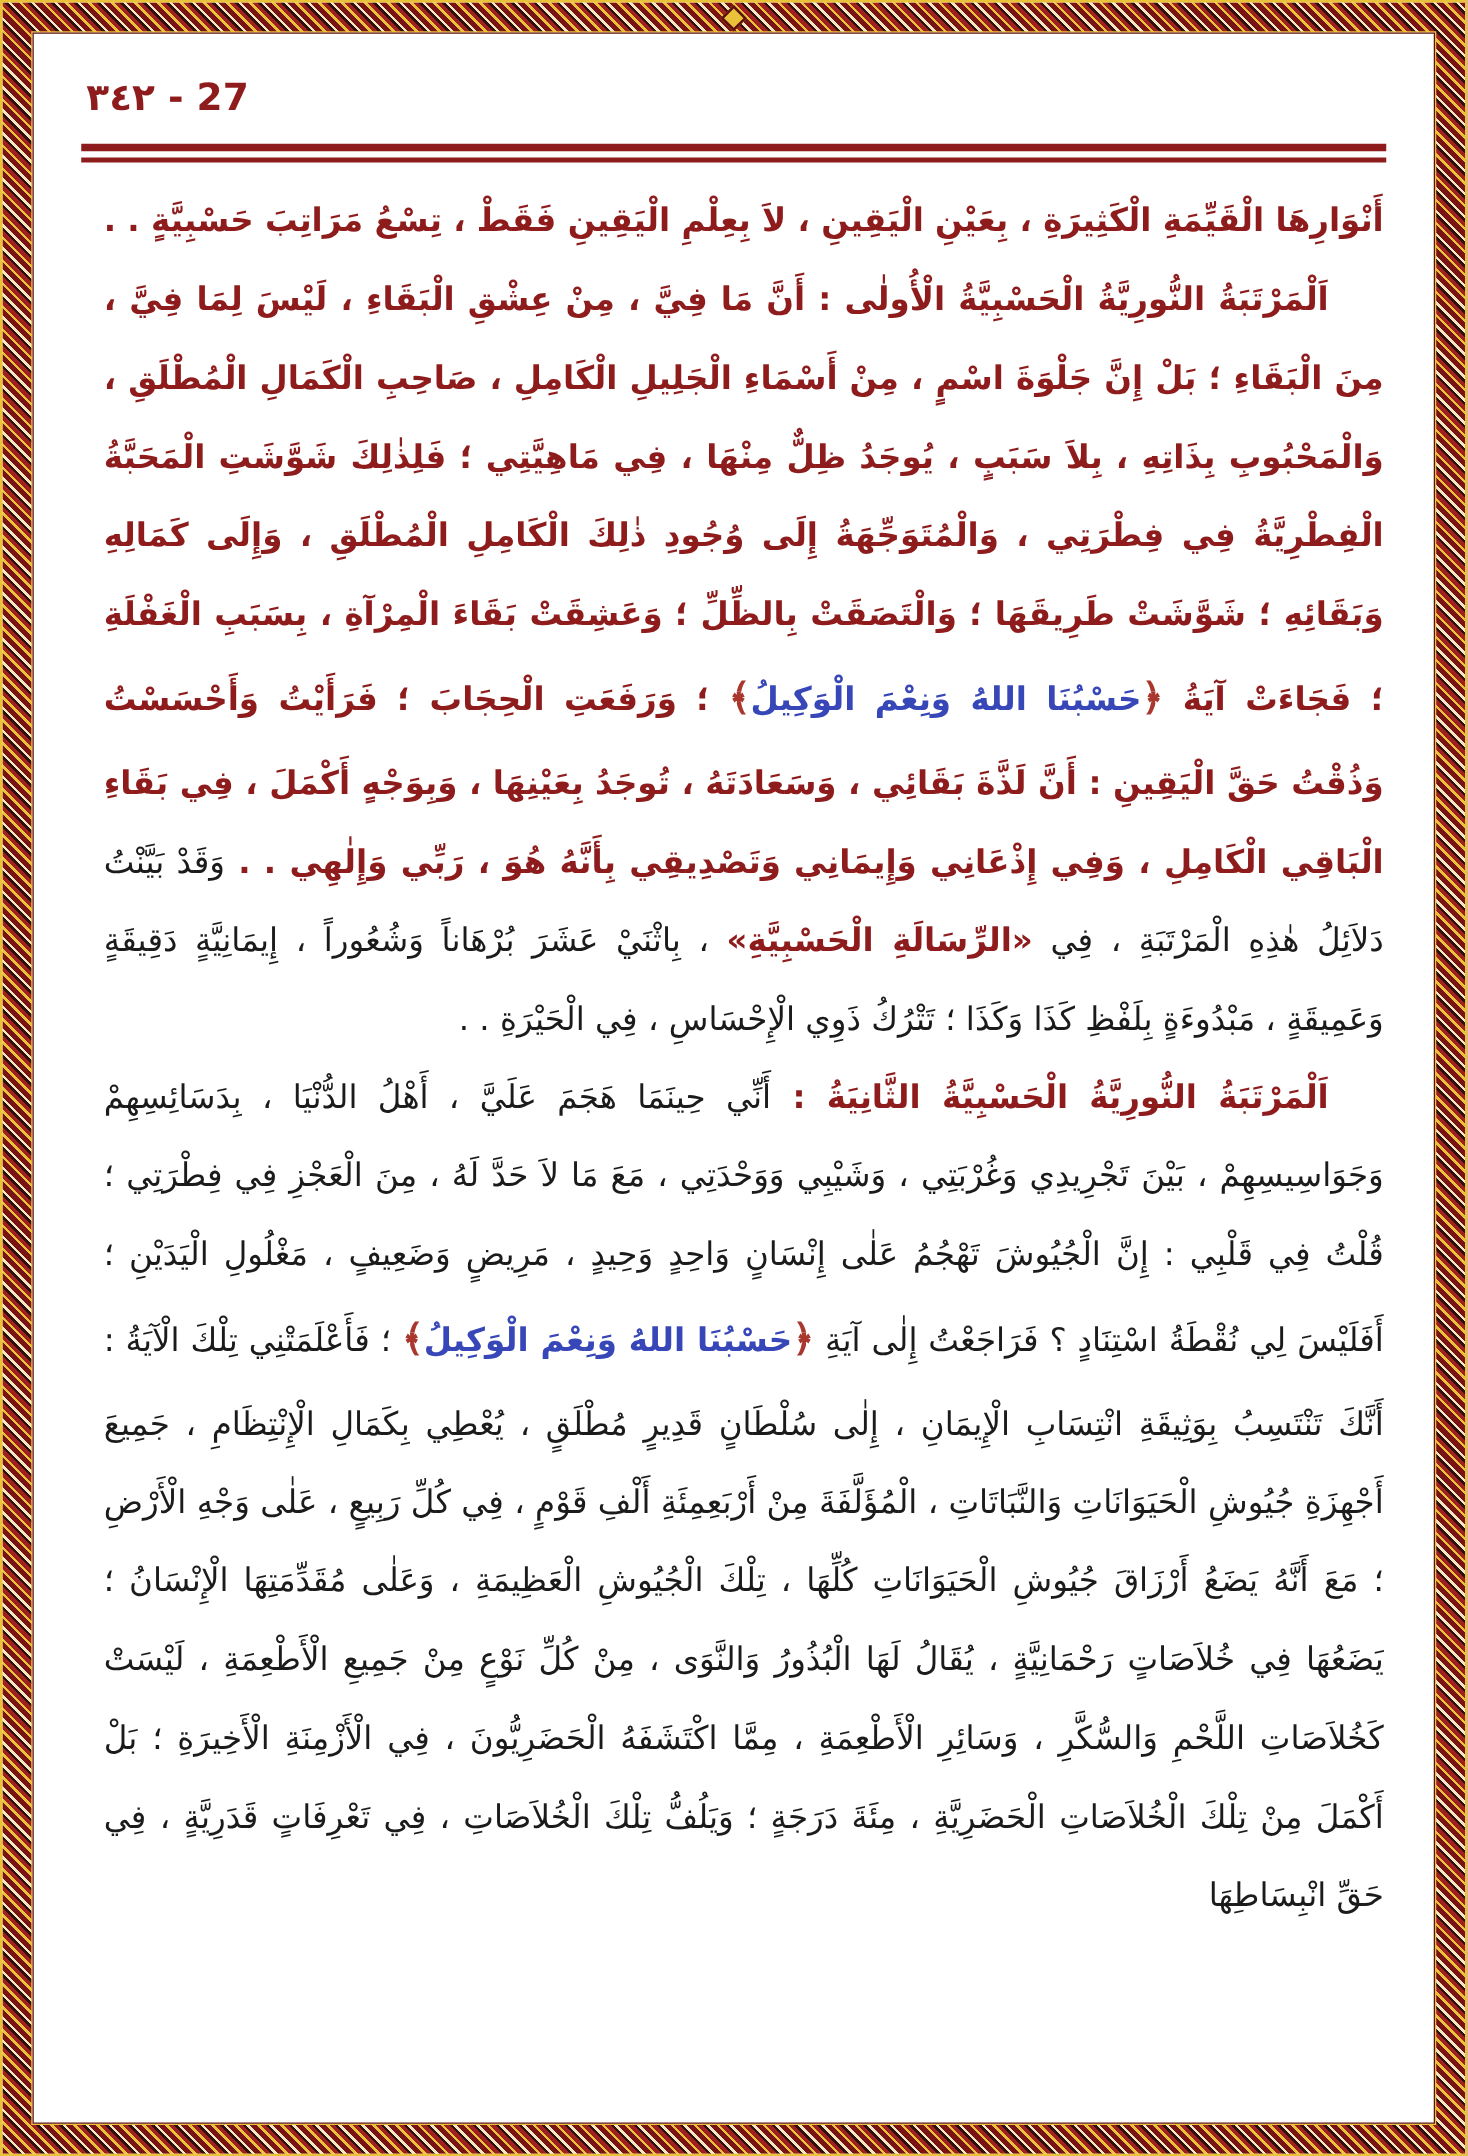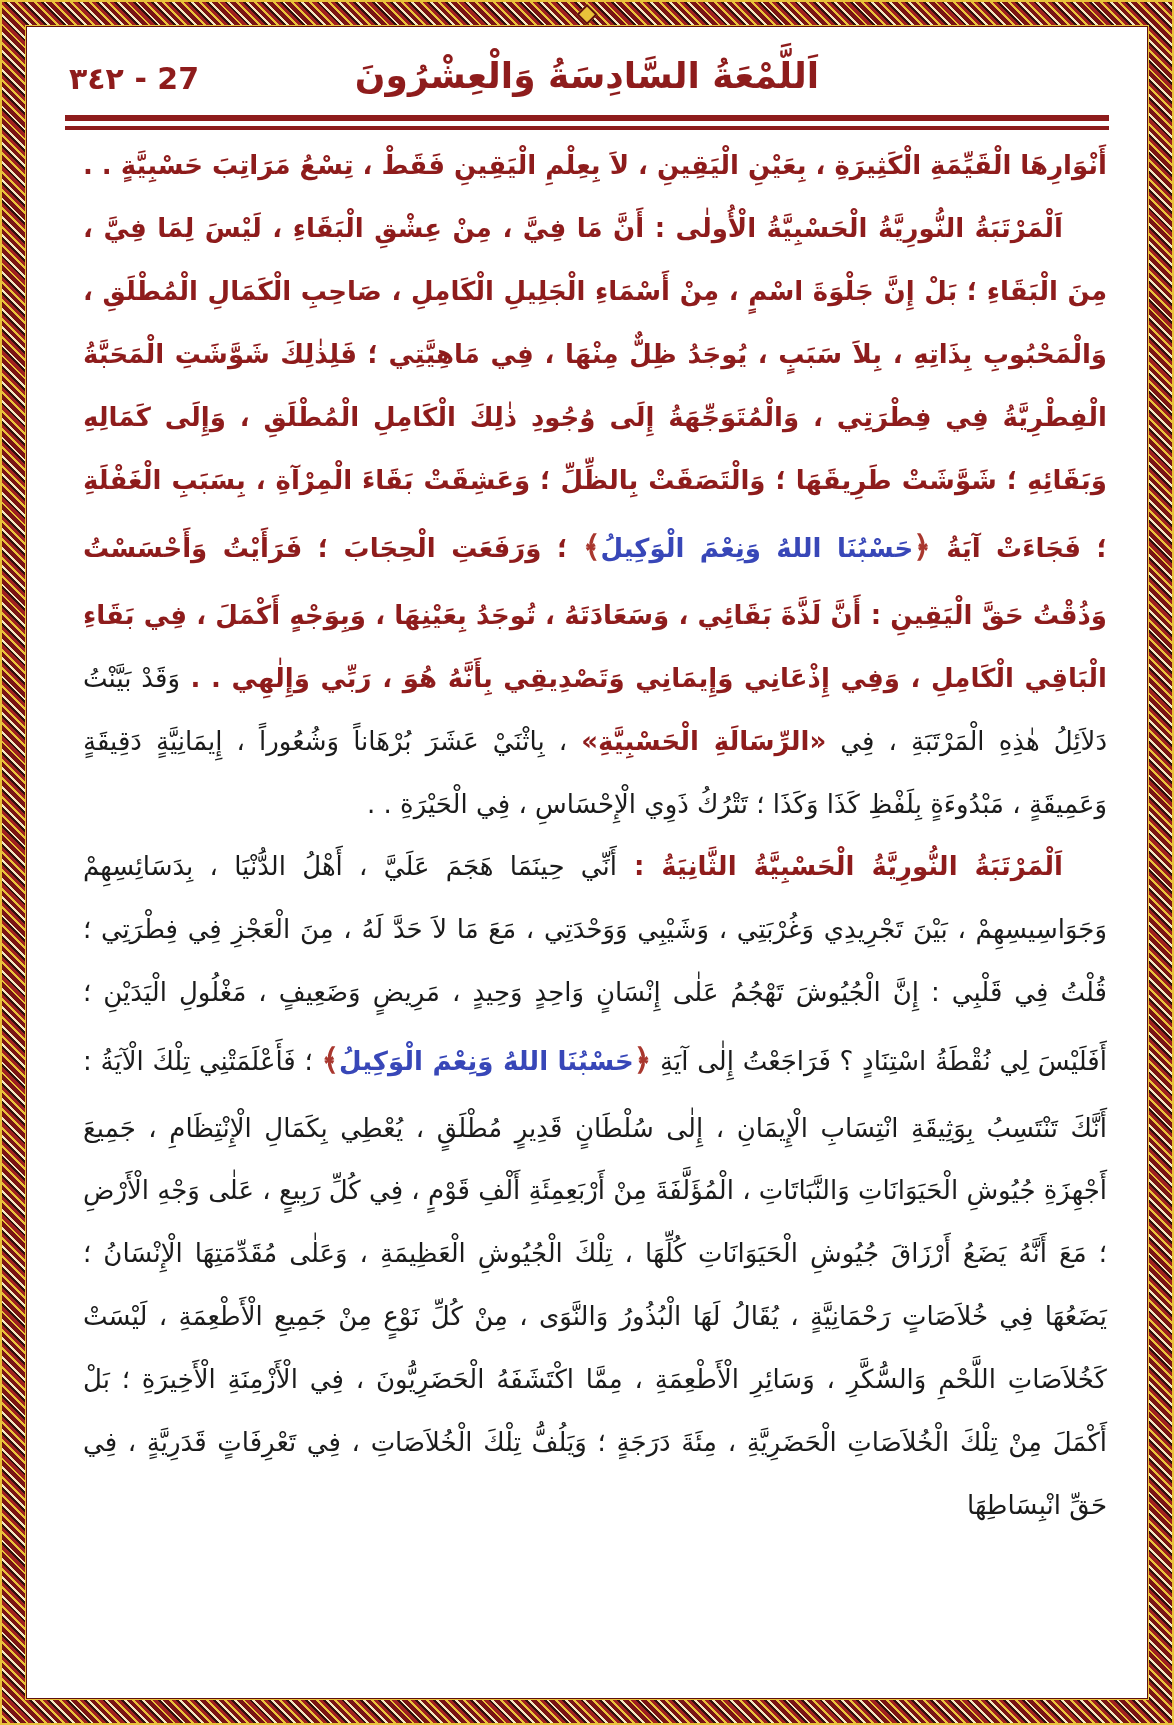--- a/index.html
+++ b/index.html
@@ -70,40 +70,39 @@
   }
   .double-rule{
     height:5px;
     border-top:6px solid var(--maroon);
     border-bottom:4px solid var(--maroon);
     margin:4px 2px 0 2px;
   }
   .body-text{
     direction:rtl;
     text-align:justify;
-    padding:4px 4px 0 4px;
+    padding:16px 4px 0 4px;
     font-size:26px;
     line-height:2.42;
     color:var(--ink);
   }
   .para{margin:0;}
   .para.indent{text-indent:44px;margin-left:16px;}
   .seg-maroon{color:var(--maroon);font-weight:bold;}
   .seg-black{color:var(--ink);font-weight:normal;}
   .seg-verse{color:var(--verse-blue);font-weight:bold;}
   .seg-bracket{color:var(--bracket-red);font-weight:bold;font-size:1.15em;}
 </style>
 </head>
 <body>
 
 <div class="page">
   <div class="diamond"></div>
   <div class="inner">
     <div class="header">
-      <div class="page-title">اَللَّمْعَةُ السَّادِسَةُ وَالْعِشْرُونَ</div>
       <div class="page-number">٣٤٢ - 27</div>
     </div>
     <div class="double-rule"></div>
     <div class="body-text">
         <p class="para"><span class="seg-maroon">أَنْوَارِهَا الْقَيِّمَةِ الْكَثِيرَةِ ، بِعَيْنِ الْيَقِينِ ، لاَ بِعِلْمِ الْيَقِينِ فَقَطْ ، تِسْعُ مَرَاتِبَ حَسْبِيَّةٍ . .</span></p>
         <p class="para indent"><span class="seg-maroon">اَلْمَرْتَبَةُ النُّورِيَّةُ الْحَسْبِيَّةُ الْأُولٰى : أَنَّ مَا فِيَّ ، مِنْ عِشْقِ الْبَقَاءِ ، لَيْسَ لِمَا فِيَّ ، مِنَ الْبَقَاءِ ؛ بَلْ إِنَّ جَلْوَةَ اسْمٍ ، مِنْ أَسْمَاءِ الْجَلِيلِ الْكَامِلِ ، صَاحِبِ الْكَمَالِ الْمُطْلَقِ ، وَالْمَحْبُوبِ بِذَاتِهِ ، بِلاَ سَبَبٍ ، يُوجَدُ ظِلٌّ مِنْهَا ، فِي مَاهِيَّتِي ؛ فَلِذٰلِكَ شَوَّشَتِ الْمَحَبَّةُ الْفِطْرِيَّةُ فِي فِطْرَتِي ، وَالْمُتَوَجِّهَةُ إِلَى وُجُودِ ذٰلِكَ الْكَامِلِ الْمُطْلَقِ ، وَإِلَى كَمَالِهِ وَبَقَائِهِ ؛ شَوَّشَتْ طَرِيقَهَا ؛ وَالْتَصَقَتْ بِالظِّلِّ ؛ وَعَشِقَتْ بَقَاءَ الْمِرْآةِ ، بِسَبَبِ الْغَفْلَةِ ؛ فَجَاءَتْ آيَةُ </span><span class="seg-bracket">﴿</span><span class="seg-verse">حَسْبُنَا اللهُ وَنِعْمَ الْوَكِيلُ</span><span class="seg-bracket">﴾</span><span class="seg-maroon"> ؛ وَرَفَعَتِ الْحِجَابَ ؛ فَرَأَيْتُ وَأَحْسَسْتُ وَذُقْتُ حَقَّ الْيَقِينِ : أَنَّ لَذَّةَ بَقَائِي ، وَسَعَادَتَهُ ، تُوجَدُ بِعَيْنِهَا ، وَبِوَجْهٍ أَكْمَلَ ، فِي بَقَاءِ الْبَاقِي الْكَامِلِ ، وَفِي إِذْعَانِي وَإِيمَانِي وَتَصْدِيقِي بِأَنَّهُ هُوَ ، رَبِّي وَإِلٰهِي . . </span><span class="seg-black">وَقَدْ بَيَّنْتُ دَلاَئِلُ هٰذِهِ الْمَرْتَبَةِ ، فِي </span><span class="seg-maroon">«الرِّسَالَةِ الْحَسْبِيَّةِ»</span><span class="seg-black"> ، بِاثْنَيْ عَشَرَ بُرْهَاناً وَشُعُوراً ، إِيمَانِيَّةٍ دَقِيقَةٍ وَعَمِيقَةٍ ، مَبْدُوءَةٍ بِلَفْظِ كَذَا وَكَذَا ؛ تَتْرُكُ ذَوِي الْإِحْسَاسِ ، فِي الْحَيْرَةِ . .</span></p>
         <p class="para indent"><span class="seg-maroon">اَلْمَرْتَبَةُ النُّورِيَّةُ الْحَسْبِيَّةُ الثَّانِيَةُ : </span><span class="seg-black">أَنِّي حِينَمَا هَجَمَ عَلَيَّ ، أَهْلُ الدُّنْيَا ، بِدَسَائِسِهِمْ وَجَوَاسِيسِهِمْ ، بَيْنَ تَجْرِيدِي وَغُرْبَتِي ، وَشَيْبِي وَوَحْدَتِي ، مَعَ مَا لاَ حَدَّ لَهُ ، مِنَ الْعَجْزِ فِي فِطْرَتِي ؛ قُلْتُ فِي قَلْبِي : إِنَّ الْجُيُوشَ تَهْجُمُ عَلٰى إِنْسَانٍ وَاحِدٍ وَحِيدٍ ، مَرِيضٍ وَضَعِيفٍ ، مَغْلُولِ الْيَدَيْنِ ؛ أَفَلَيْسَ لِي نُقْطَةُ اسْتِنَادٍ ؟ فَرَاجَعْتُ إِلٰى آيَةِ </span><span class="seg-bracket">﴿</span><span class="seg-verse">حَسْبُنَا اللهُ وَنِعْمَ الْوَكِيلُ</span><span class="seg-bracket">﴾</span><span class="seg-black"> ؛ فَأَعْلَمَتْنِي تِلْكَ الْآيَةُ : أَنَّكَ تَنْتَسِبُ بِوَثِيقَةِ انْتِسَابِ الْإِيمَانِ ، إِلٰى سُلْطَانٍ قَدِيرٍ مُطْلَقٍ ، يُعْطِي بِكَمَالِ الْإِنْتِظَامِ ، جَمِيعَ أَجْهِزَةِ جُيُوشِ الْحَيَوَانَاتِ وَالنَّبَاتَاتِ ، الْمُؤَلَّفَةَ مِنْ أَرْبَعِمِئَةِ أَلْفِ قَوْمٍ ، فِي كُلِّ رَبِيعٍ ، عَلٰى وَجْهِ الْأَرْضِ ؛ مَعَ أَنَّهُ يَضَعُ أَرْزَاقَ جُيُوشِ الْحَيَوَانَاتِ كُلِّهَا ، تِلْكَ الْجُيُوشِ الْعَظِيمَةِ ، وَعَلٰى مُقَدِّمَتِهَا الْإِنْسَانُ ؛ يَضَعُهَا فِي خُلاَصَاتٍ رَحْمَانِيَّةٍ ، يُقَالُ لَهَا الْبُذُورُ وَالنَّوَى ، مِنْ كُلِّ نَوْعٍ مِنْ جَمِيعِ الْأَطْعِمَةِ ، لَيْسَتْ كَخُلاَصَاتِ اللَّحْمِ وَالسُّكَّرِ ، وَسَائِرِ الْأَطْعِمَةِ ، مِمَّا اكْتَشَفَهُ الْحَضَرِيُّونَ ، فِي الْأَزْمِنَةِ الْأَخِيرَةِ ؛ بَلْ أَكْمَلَ مِنْ تِلْكَ الْخُلاَصَاتِ الْحَضَرِيَّةِ ، مِئَةَ دَرَجَةٍ ؛ وَيَلُفُّ تِلْكَ الْخُلاَصَاتِ ، فِي تَعْرِفَاتٍ قَدَرِيَّةٍ ، فِي حَقِّ انْبِسَاطِهَا</span></p>
       </div>
   </div>
 </div>

